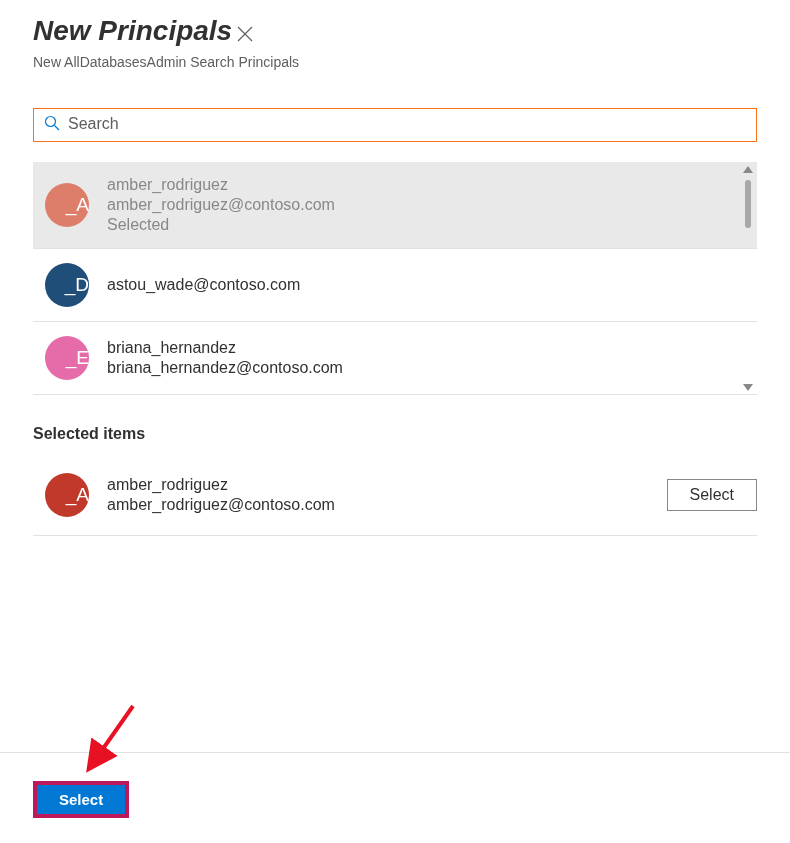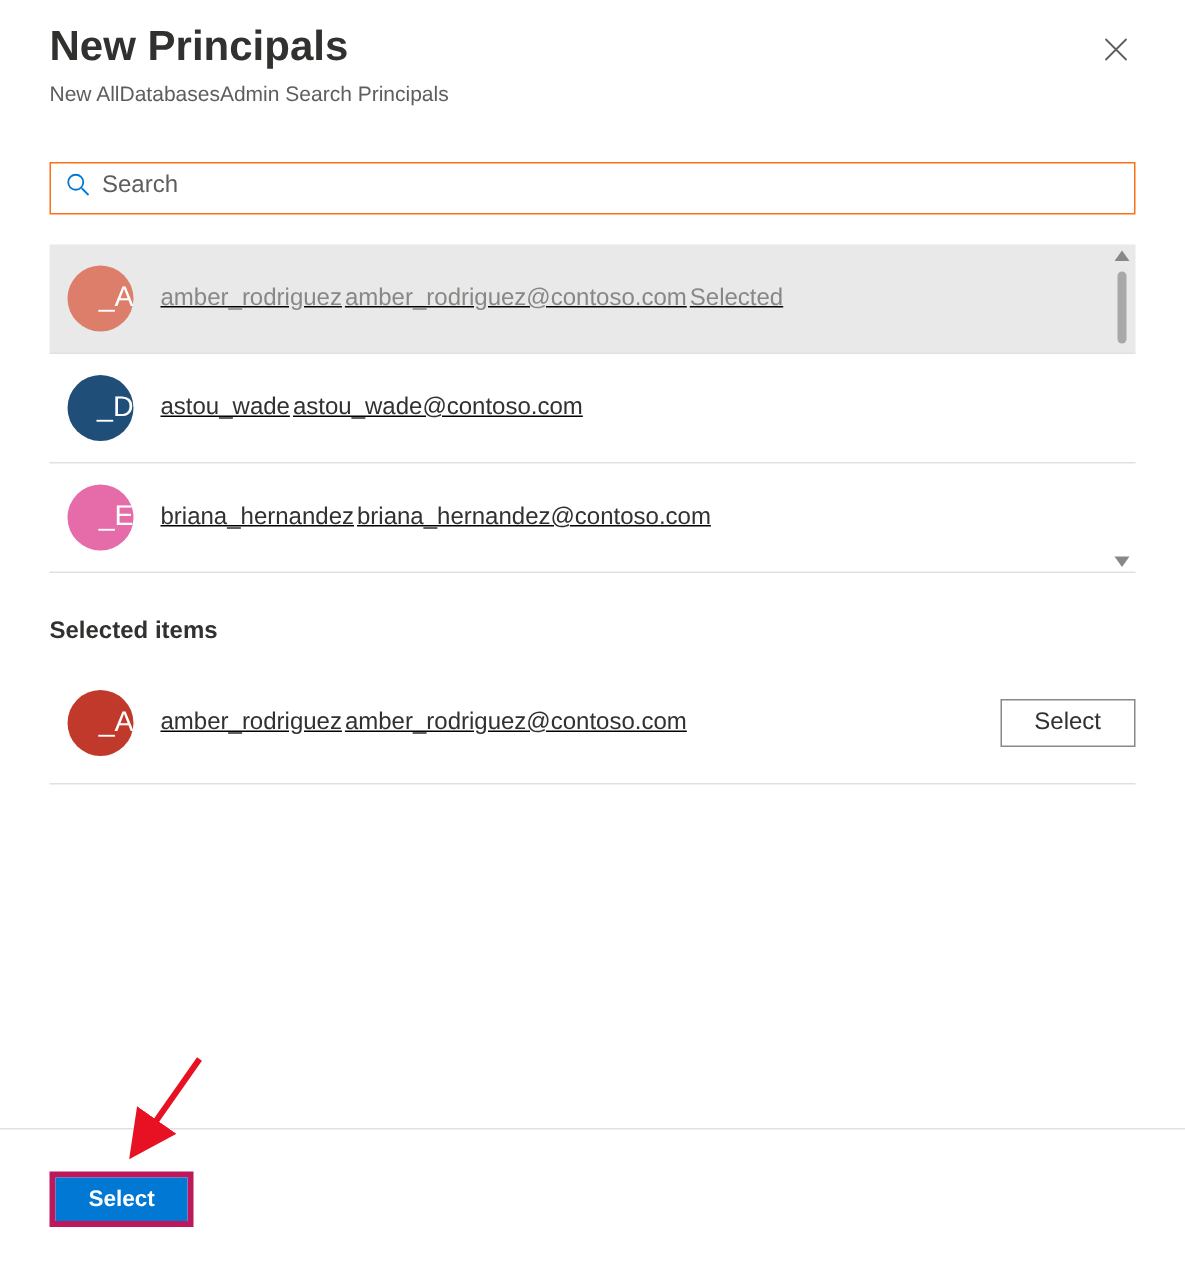--- a/index.html
+++ b/index.html
@@ -9,22 +9,22 @@
       width: 790px;
       height: 843px;
       position: relative;
       overflow: hidden;
     }
     .panel {
       padding: 15px 33px 0 33px;
     }
     .header {
       display: flex;
-      justify-content: space-between;
       align-items: flex-start;
+      font-style: italic;
     }
     .title {
       font-size: 28px;
       font-weight: 600;
       color: #323130;
     }
     .close-btn {
       font-size: 20px;
       color: #605e5c;
       cursor: pointer;
@@ -90,24 +90,23 @@
       display: flex;
       align-items: center;
       justify-content: flex-end;
       color: #ffffff;
       font-size: 19px;
       margin-right: 18px;
       flex-shrink: 0;
     }
     .info {
       display: flex;
-      flex-direction: row;
+      flex-direction: column;
       flex: 1;
       gap: 2px;
-      text-decoration: underline;
     }
     .name {
       font-size: 16px;
       color: #323130;
     }
     .email {
       font-size: 16px;
       color: #323130;
     }
     .status {
@@ -232,21 +231,20 @@
           <span class="email">amber_rodriguez@contoso.com</span>
           <span class="status">Selected</span>
         </div>
       </div>
 
       <div class="result-row">
         <div class="avatar" style="background:#1f4e79">
           <span>_D</span>
         </div>
         <div class="info">
-          <span class="name">astou_wade</span>
           <span class="email">astou_wade@contoso.com</span>
         </div>
       </div>
 
       <div class="result-row">
         <div class="avatar" style="background:#e56ba9">
           <span>_E</span>
         </div>
         <div class="info">
           <span class="name">briana_hernandez</span>

